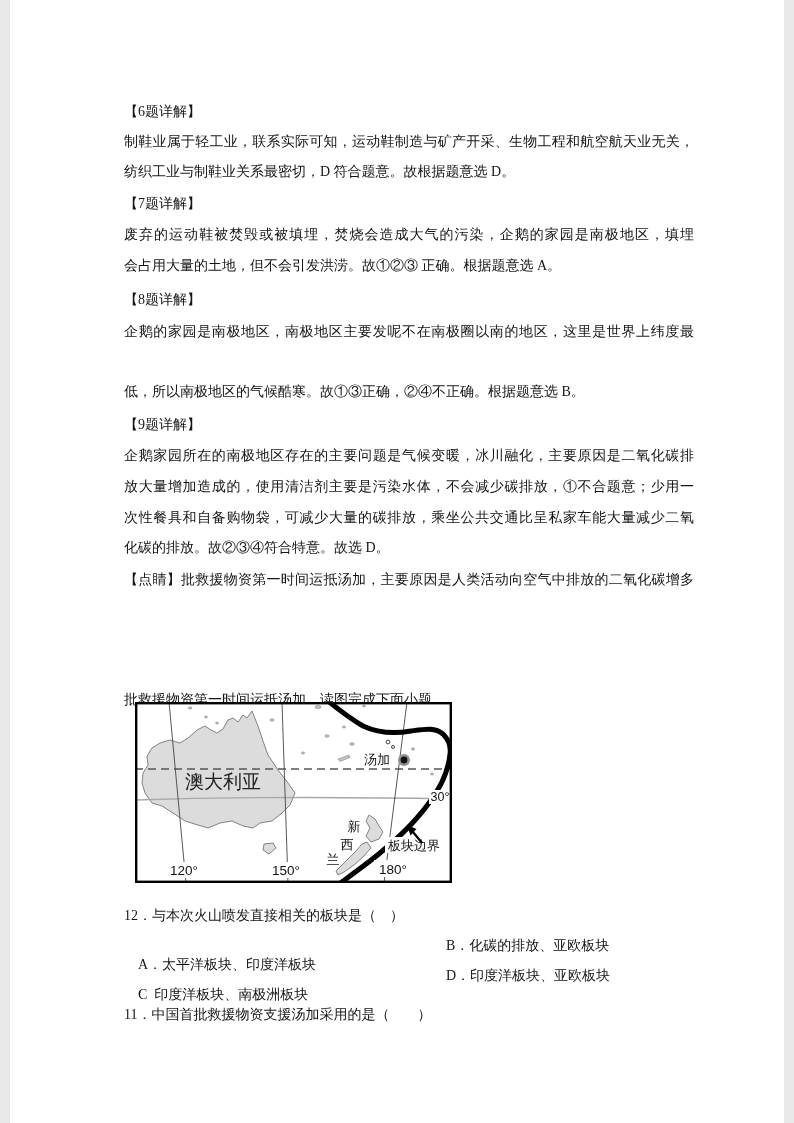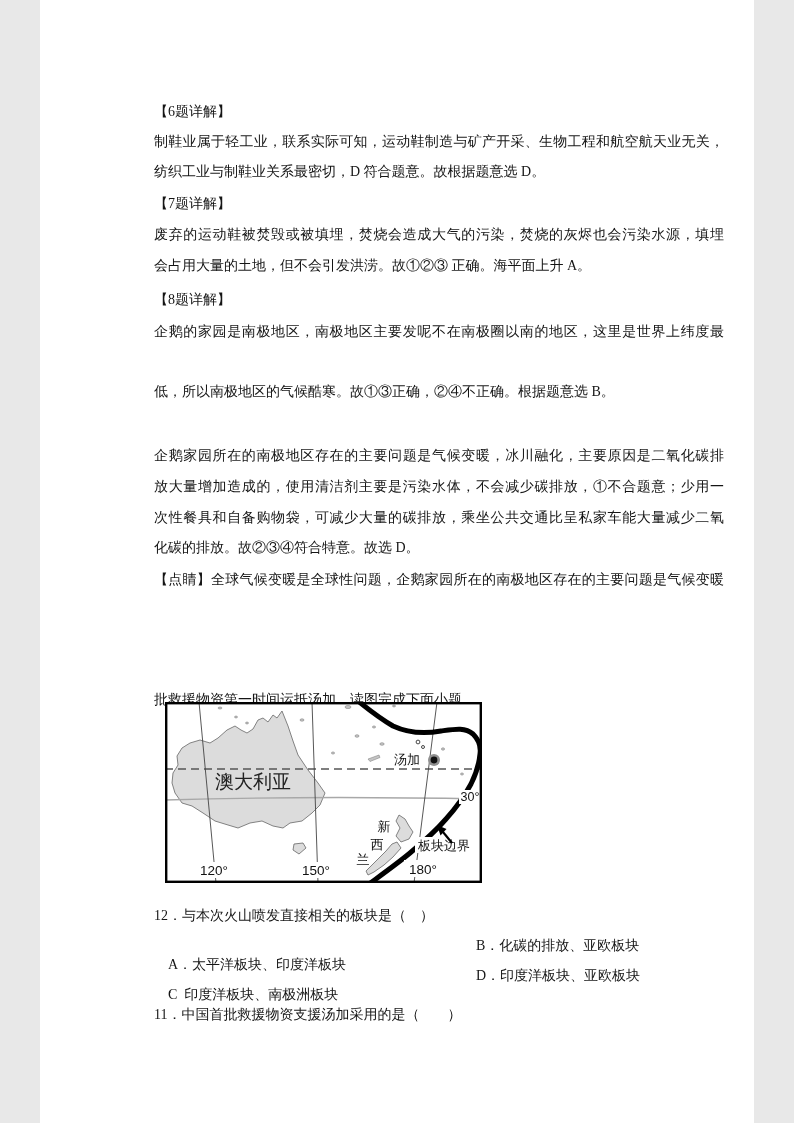--- a/index.html
+++ b/index.html
@@ -1,18 +1,18 @@
 <!DOCTYPE html>
 <html><head>
 <meta charset="utf-8">
 <style>
   html,body{margin:0;padding:0;background:#e8e8e8;}
   .page{
     position:relative;
-    width:714px;height:1123px;
+    width:774px;height:1123px;
     margin:0 auto;
     background:#ffffff;
     overflow:hidden;
     font-family:"Liberation Serif","DejaVu Serif",serif;
     color:#151515;
   }
   .line{
     position:absolute;
     left:114px;width:570px;
     font-size:14px;line-height:19px;
@@ -32,33 +32,34 @@
 </head>
 <body>
 
 <div class="page">
 
   <div class="line" style="top:102px">【6题详解】</div>
   <div class="line just" style="top:132px">制鞋业属于轻工业，联系实际可知，运动鞋制造与矿产开采、生物工程和航空航天业无关，</div>
   <div class="line" style="top:162px">纺织工业与制鞋业关系最密切，D 符合题意。故根据题意选 D。</div>
 
   <div class="line" style="top:194px">【7题详解】</div>
-  <div class="line just" style="top:225px">废弃的运动鞋被焚毁或被填埋，焚烧会造成大气的污染，焚烧的灰烬也会污染水源，填埋</div>
-  <div class="line" style="top:256px">会占用大量的土地，但不会引发洪涝。故①②③ 正确。海平面上升 A。</div>
+  <div class="line just" style="top:225px">废弃的运动鞋被焚毁或被填埋，焚烧会造成大气的污染，企鹅的家园是南极地区，填埋</div>
+  <div class="line" style="top:256px">会占用大量的土地，但不会引发洪涝。故①②③ 正确。根据题意选 A。</div>
 
   <div class="line" style="top:290px">【8题详解】</div>
   <div class="line just" style="top:322px">企鹅的家园是南极地区，南极地区主要发呢不在南极圈以南的地区，这里是世界上纬度最</div>
   <div class="line" style="top:382px">低，所以南极地区的气候酷寒。故①③正确，②④不正确。根据题意选 B。</div>
 
+  <div class="line" style="top:415px">【9题详解】</div>
   <div class="line just" style="top:446px">企鹅家园所在的南极地区存在的主要问题是气候变暖，冰川融化，主要原因是二氧化碳排</div>
   <div class="line just" style="top:508px">次性餐具和自备购物袋，可减少大量的碳排放，乘坐公共交通比呈私家车能大量减少二氧</div>
   <div class="line just" style="top:477px">放大量增加造成的，使用清洁剂主要是污染水体，不会减少碳排放，①不合题意；少用一</div>
   <div class="line" style="top:538px">化碳的排放。故②③④符合特意。故选 D。</div>
 
-  <div class="line just" style="top:570px">【点睛】全球气候变暖是全球性问题，企鹅家园所在的南极地区存在的主要问题是气候变暖</div>
+  <div class="line just" style="top:570px">【点睛】批救援物资第一时间运抵汤加，主要原因是人类活动向空气中排放的二氧化碳增多</div>
 
   <div class="line" style="top:690px">批救援物资第一时间运抵汤加。读图完成下面小题。</div>
 
   <div class="map-wrap">
     <svg width="317" height="181" viewBox="0 0 317 181" xmlns="http://www.w3.org/2000/svg">
 
       <rect x="0" y="0" width="317" height="181" fill="#ffffff"></rect>
 
       <path d="M117,9 L123,24 L128,39 L133,53 L143,68 L153,81 L160,91 L155,103 L147,111 L137,119 L125,121 L118,126 L108,124 L97,119 L85,121 L73,126 L63,123 L50,119 L38,111 L27,104 L17,101 L10,91 L7,81 L8,71 L13,63 L12,54 L17,46 L25,41 L35,38 L45,41 L53,36 L62,28 L70,24 L76,28 L82,31 L88,27 L93,18 L98,16 L103,20 L108,13 L112,16 Z" stroke="#666666" stroke-width="0.8" fill="#dcdcdc"></path>
 

